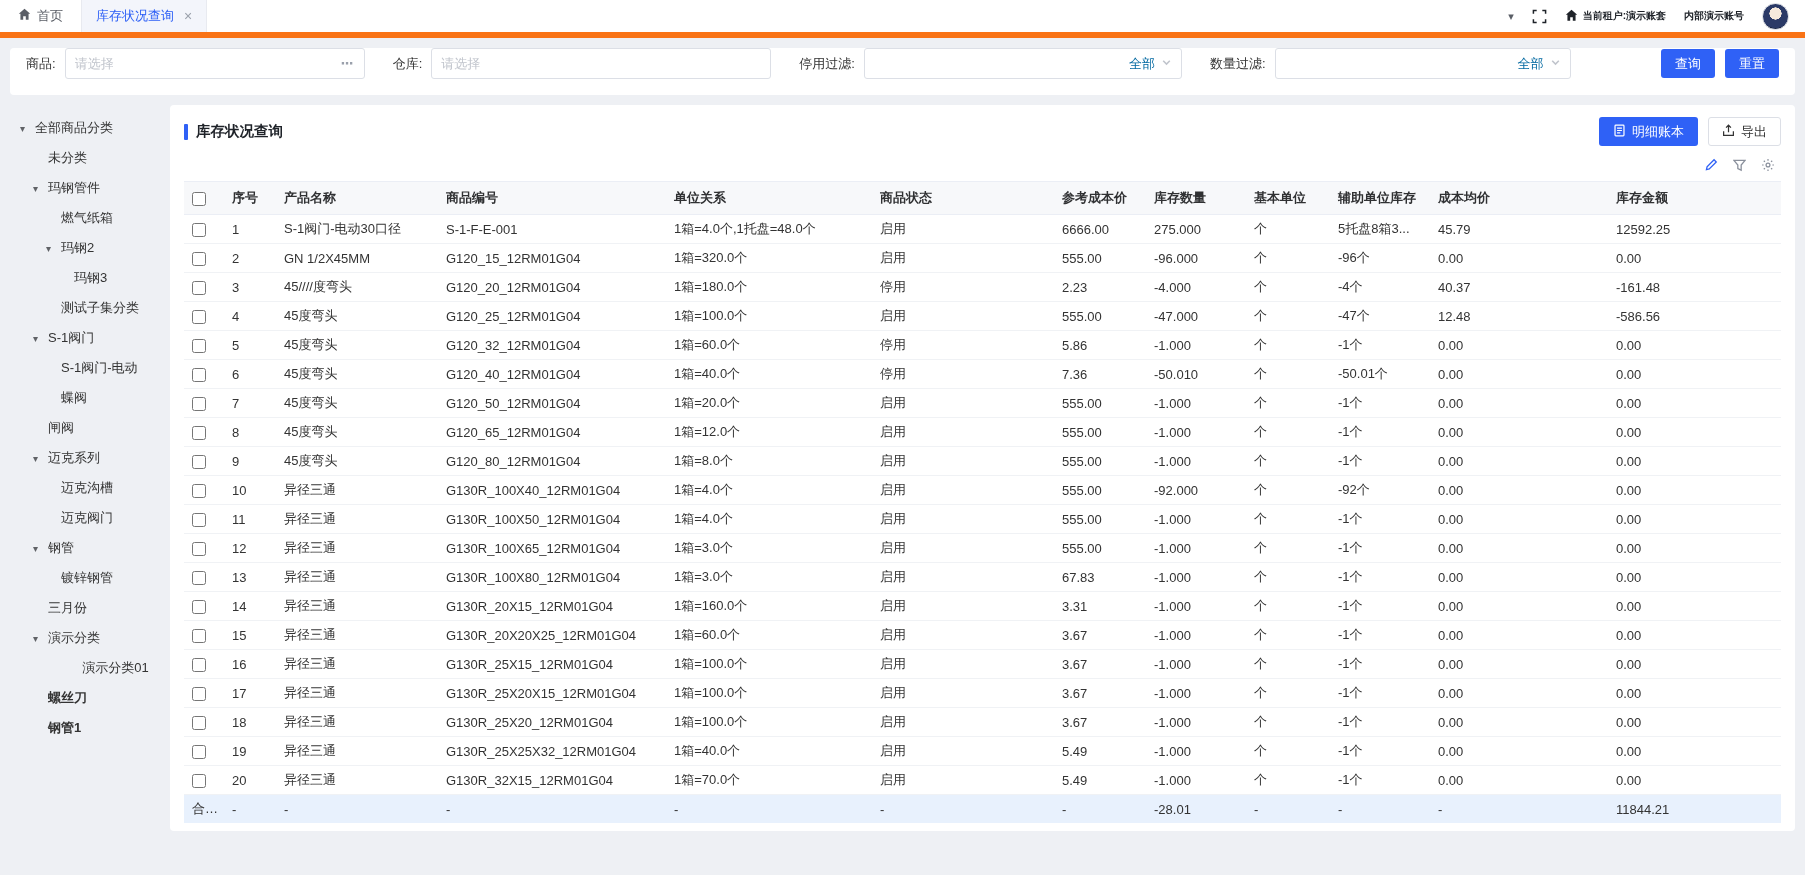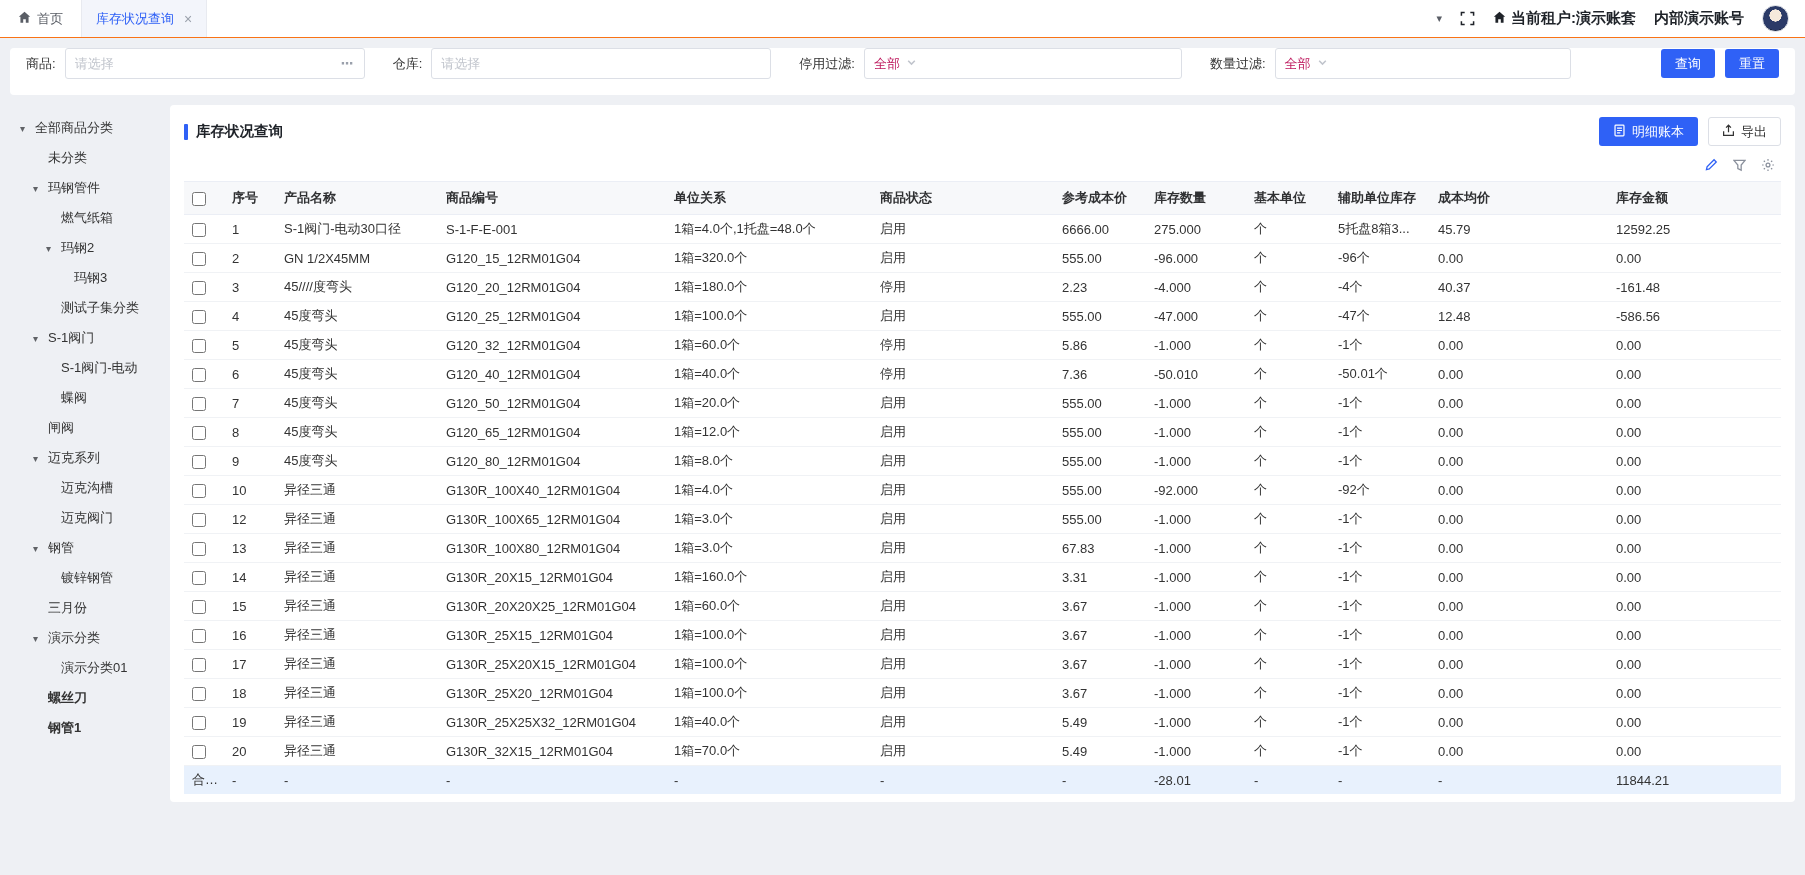--- a/index.html
+++ b/index.html
@@ -1,40 +1,40 @@
 <!DOCTYPE html>
 <html><head>
 <meta charset="utf-8">
 <style>
   * { margin:0; padding:0; box-sizing:border-box; }
   html,body { width:1805px; height:875px; }
   body { font-family:"Liberation Sans","DejaVu Sans",sans-serif; background:#eef0f4; color:#333; font-size:13px; overflow:hidden; }
 
   
-  .topbar { height:38px; background:#fff; border-bottom:1px solid #f97316; display:flex; align-items:center; justify-content:space-between; padding-right:16px; }
+  .topbar { height:38px; background:#fff; border-bottom:6px solid #f97316; display:flex; align-items:center; justify-content:space-between; padding-right:16px; }
   .tabs { display:flex; align-items:stretch; height:100%; }
   .tab-home { display:flex; align-items:center; gap:6px; padding:0 18px; color:#5a5e66; cursor:pointer; }
   .tab-active { display:flex; align-items:center; gap:10px; padding:0 14px; background:#f3f5fb; border-left:1px solid #e8eaf0; border-right:1px solid #e8eaf0; color:#2f61f6; cursor:pointer; }
   .tab-close { color:#9aa0ab; font-size:14px; line-height:1; cursor:pointer; }
   .topbar-right { display:flex; align-items:center; gap:18px; color:#1f2329; }
   .caret { color:#5a5e66; font-size:11px; cursor:pointer; }
   .icon-btn { display:flex; align-items:center; color:#1f2329; cursor:pointer; }
-  .tenant,.account { display:flex; align-items:center; gap:5px; font-weight:700; font-size:15px; }
+  .tenant,.account { display:flex; align-items:center; gap:5px; font-weight:700; font-size:10px; }
   .avatar { width:27px; height:27px; border-radius:50%; border:1px solid #d8dbe2; background:radial-gradient(circle at 50% 38%, #f5e9dc 0 30%, #2b3a67 31% 72%, #1d2947 73% 100%); cursor:pointer; }
 
   
   .filter-card { margin:10px; background:#fff; border-radius:4px; padding:0 16px 16px; }
   .filter-row { display:flex; align-items:center; }
   .filter-row + .filter-row { margin-top:13px; }
   .field { display:flex; align-items:center; gap:9px; margin-right:28px; }
   .field-label { white-space:nowrap; color:#333; }
   .input { height:31px; border:1px solid #dcdfe6; border-radius:3px; background:#fff; display:flex; align-items:center; padding:0 9px; gap:6px; }
   .input input { border:none; outline:none; width:100%; font:inherit; color:#404040; background:transparent; }
   .input input::placeholder { color:#c0c4cc; }
-  .select { justify-content:flex-start; cursor:pointer; color:#be185d; }
+  .select { justify-content:flex-end; cursor:pointer; color:#0369a1; }
   .dots { color:#9aa0ab; letter-spacing:1px; cursor:pointer; font-weight:700; }
   .btn { height:29px; padding:0 13px; border-radius:3px; border:1px solid transparent; cursor:pointer; font:inherit; display:inline-flex; align-items:center; gap:6px; }
   .btn-primary { background:#2f61f6; color:#fff; }
   .btn-plain { background:#fff; border-color:#dcdfe6; color:#333; }
   .actions { margin-left:auto; display:flex; gap:10px; }
   .quick-btn { height:31px; border:1px solid #dcdfe6; border-radius:3px; background:#fff; display:flex; align-items:center; gap:8px; padding:0 11px; cursor:pointer; margin-right:14px; color:#333; }
 
   
   .content { display:flex; align-items:flex-start; padding:0 10px 10px; }
   .sidebar { width:160px; flex:0 0 160px; padding:8px 0 0 6px; overflow:hidden; }
@@ -204,21 +204,21 @@
           <span>镀锌钢管</span>
         </div>
         <div class="tree-item" style="padding-left: 17px;">
           <span class="tree-arrow"></span>
           <span>三月份</span>
         </div>
         <div class="tree-item" style="padding-left: 17px;">
           <span class="tree-arrow">▾</span>
           <span>演示分类</span>
         </div>
-        <div class="tree-item" style="padding-left: 30px;">
+        <div class="tree-item" style="padding-left: 30px; justify-content: center;">
           <span class="tree-arrow"></span>
           <span>演示分类01</span>
         </div>
         <div class="tree-item bold" style="padding-left: 17px;">
           <span class="tree-arrow"></span>
           <span>螺丝刀</span>
         </div>
         <div class="tree-item bold" style="padding-left: 17px;">
           <span class="tree-arrow"></span>
           <span>钢管1</span>
@@ -439,20 +439,34 @@
             <td>启用</td>
             <td>555.00</td>
             <td>-92.000</td>
             <td>个</td>
             <td>-92个</td>
             <td>0.00</td>
             <td>0.00</td>
           </tr>
           <tr>
             <td><input type="checkbox" style=""></td>
+            <td>11</td>
+            <td>异径三通</td>
+            <td>G130R_100X50_12RM01G04</td>
+            <td>1箱=4.0个</td>
+            <td>启用</td>
+            <td>555.00</td>
+            <td>-1.000</td>
+            <td>个</td>
+            <td>-1个</td>
+            <td>0.00</td>
+            <td>0.00</td>
+          </tr>
+          <tr>
+            <td><input type="checkbox" style=""></td>
             <td>12</td>
             <td>异径三通</td>
             <td>G130R_100X65_12RM01G04</td>
             <td>1箱=3.0个</td>
             <td>启用</td>
             <td>555.00</td>
             <td>-1.000</td>
             <td>个</td>
             <td>-1个</td>
             <td>0.00</td>

